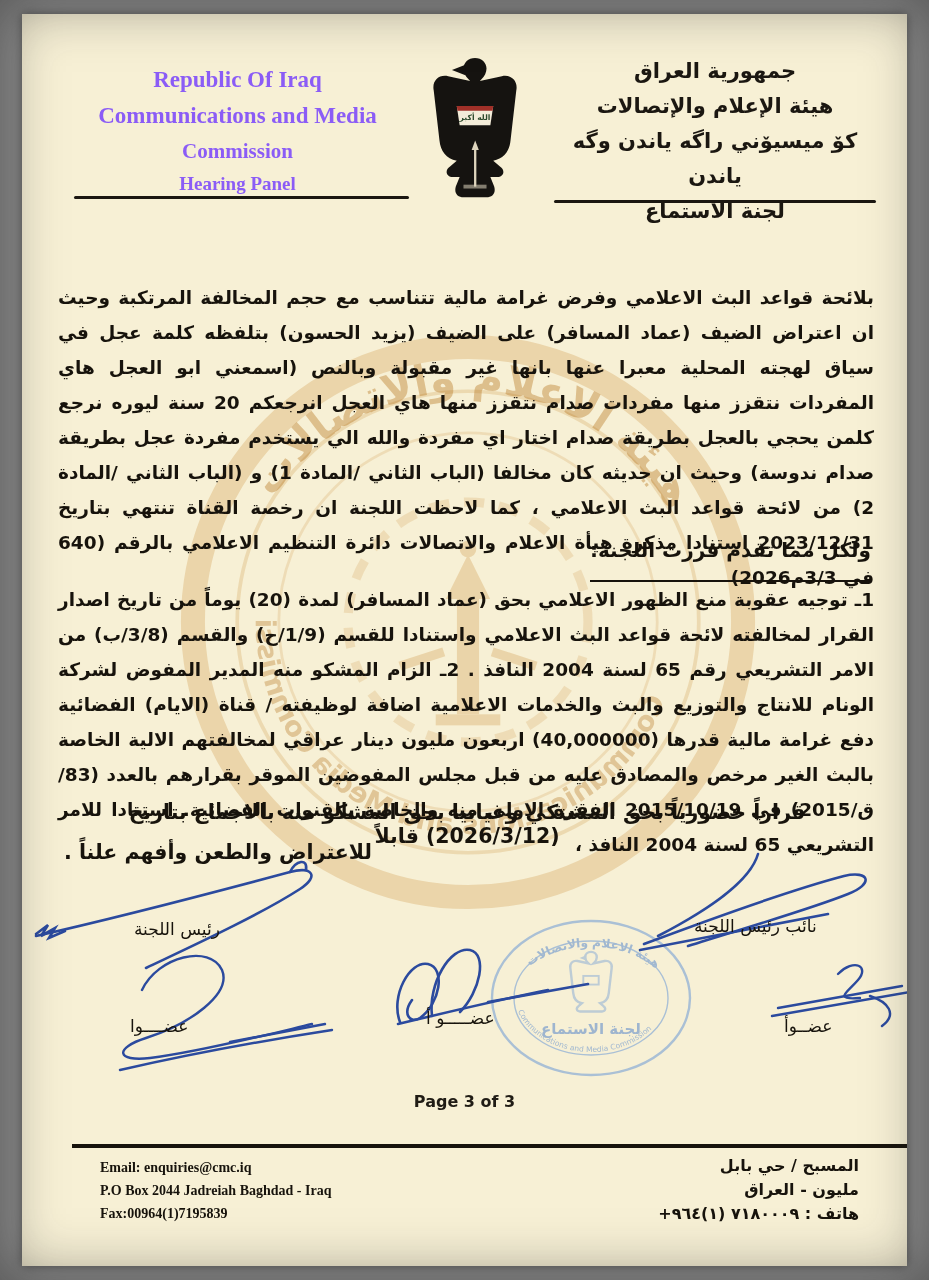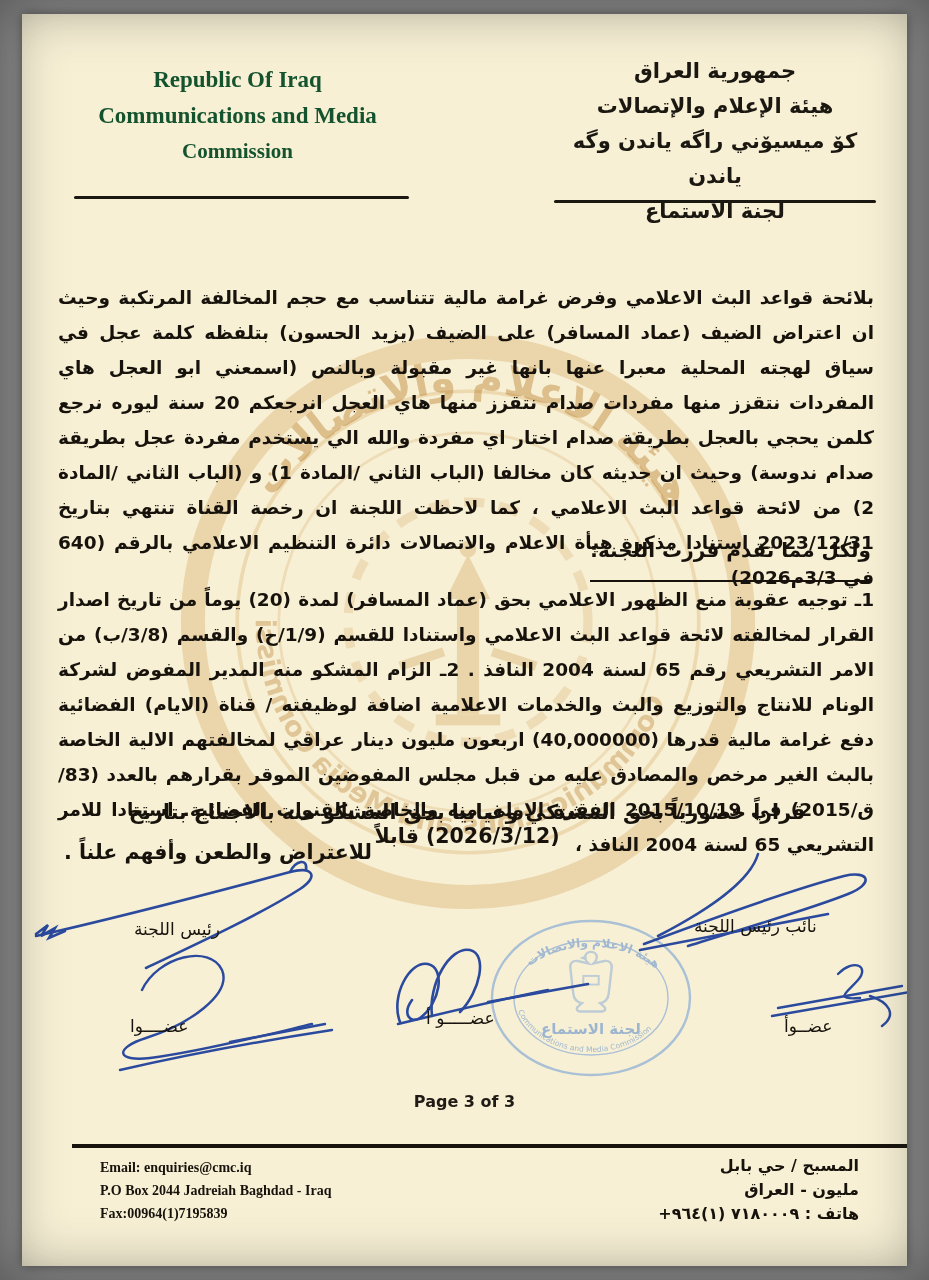--- a/index.html
+++ b/index.html
@@ -16,21 +16,21 @@
   }
   .paper{
     position:absolute;left:22px;top:14px;width:885px;height:1252px;
     background:#f7f0d5;
     box-shadow:0 0 10px rgba(0,0,0,.45);
     overflow:hidden;
   }
   
   .hdr-en{
     position:absolute;left:38px;top:48px;width:355px;
-    text-align:center;color:#14532d;
+    text-align:center;color:#8b5cf6;
     font-family:"Liberation Serif",serif;font-weight:700;
   }
   .hdr-en .l1,.hdr-en .l2{font-size:23px;line-height:36px;}
   .hdr-en .l3{font-size:21px;line-height:34px;}
   .hdr-en .l4{font-size:19px;line-height:32px;}
   .hdr-en-rule{position:absolute;left:52px;top:182px;width:335px;height:3px;background:#1b1711;border-radius:2px;}
   .hdr-ar{
     position:absolute;left:528px;top:40px;width:330px;
     text-align:center;direction:rtl;color:#1b1711;font-weight:700;
   }
@@ -89,23 +89,36 @@
 <body>
 
 <div class="frame-vignette"></div>
 
 <div class="paper">
 
   <div class="hdr-en">
     <div class="l1">Republic Of Iraq</div>
     <div class="l2">Communications and Media</div>
     <div class="l3">Commission</div>
+    <div class="l4">Hearing Panel</div>
   </div>
   <div class="hdr-en-rule"></div>
 
+  <div class="emblem">
+    <svg width="96" height="150" viewBox="0 0 100 156">
+      <path fill="#151310" d="M50,4 C43,4 38,9 38,15 C38,19 40,23 43,26 L45,28 L22,23 C12,21 5,28 7,38 L13,90 C14,101 20,109 31,111 L24,117 C18,121 20,128 27,128 L34,128 L30,138 C28,145 32,149 38,149 L62,149 C68,149 72,145 70,138 L66,128 L73,128 C80,128 82,121 76,117 L69,111 C80,109 86,101 87,90 L93,38 C95,28 88,21 78,23 L55,28 L57,26 C60,23 62,19 62,15 C62,9 57,4 50,4 Z"></path>
+      <path fill="#151310" d="M40,11 L26,16.5 L40,22 Z"></path>
+      <polygon points="31,54 69,54 66,74 34,74" fill="#f3ecd9"></polygon>
+      <polygon points="31,54 69,54 68.3,59 31.7,59" fill="#a03028"></polygon>
+      <text x="50" y="69" text-anchor="middle" font-size="8" fill="#2e4b2e" font-weight="bold" font-family="DejaVu Sans, sans-serif">الله أكبر</text>
+      <rect x="49" y="98" width="2.4" height="40" fill="#ded5bd"></rect>
+      <polygon points="50.2,90 46.5,100 54,100" fill="#ded5bd"></polygon>
+      <rect x="38" y="136" width="24" height="4" fill="#ded5bd" opacity=".55"></rect>
+    </svg>
+  </div>
 
   <div class="hdr-ar">
     <div>جمهورية العراق</div>
     <div>هيئة الإعلام والإتصالات</div>
     <div>كۆ ميسيۆني راگه ياندن وگه ياندن</div>
     <div>لجنة الاستماع</div>
   </div>
   <div class="hdr-ar-rule"></div>
 
   <div class="watermark">

